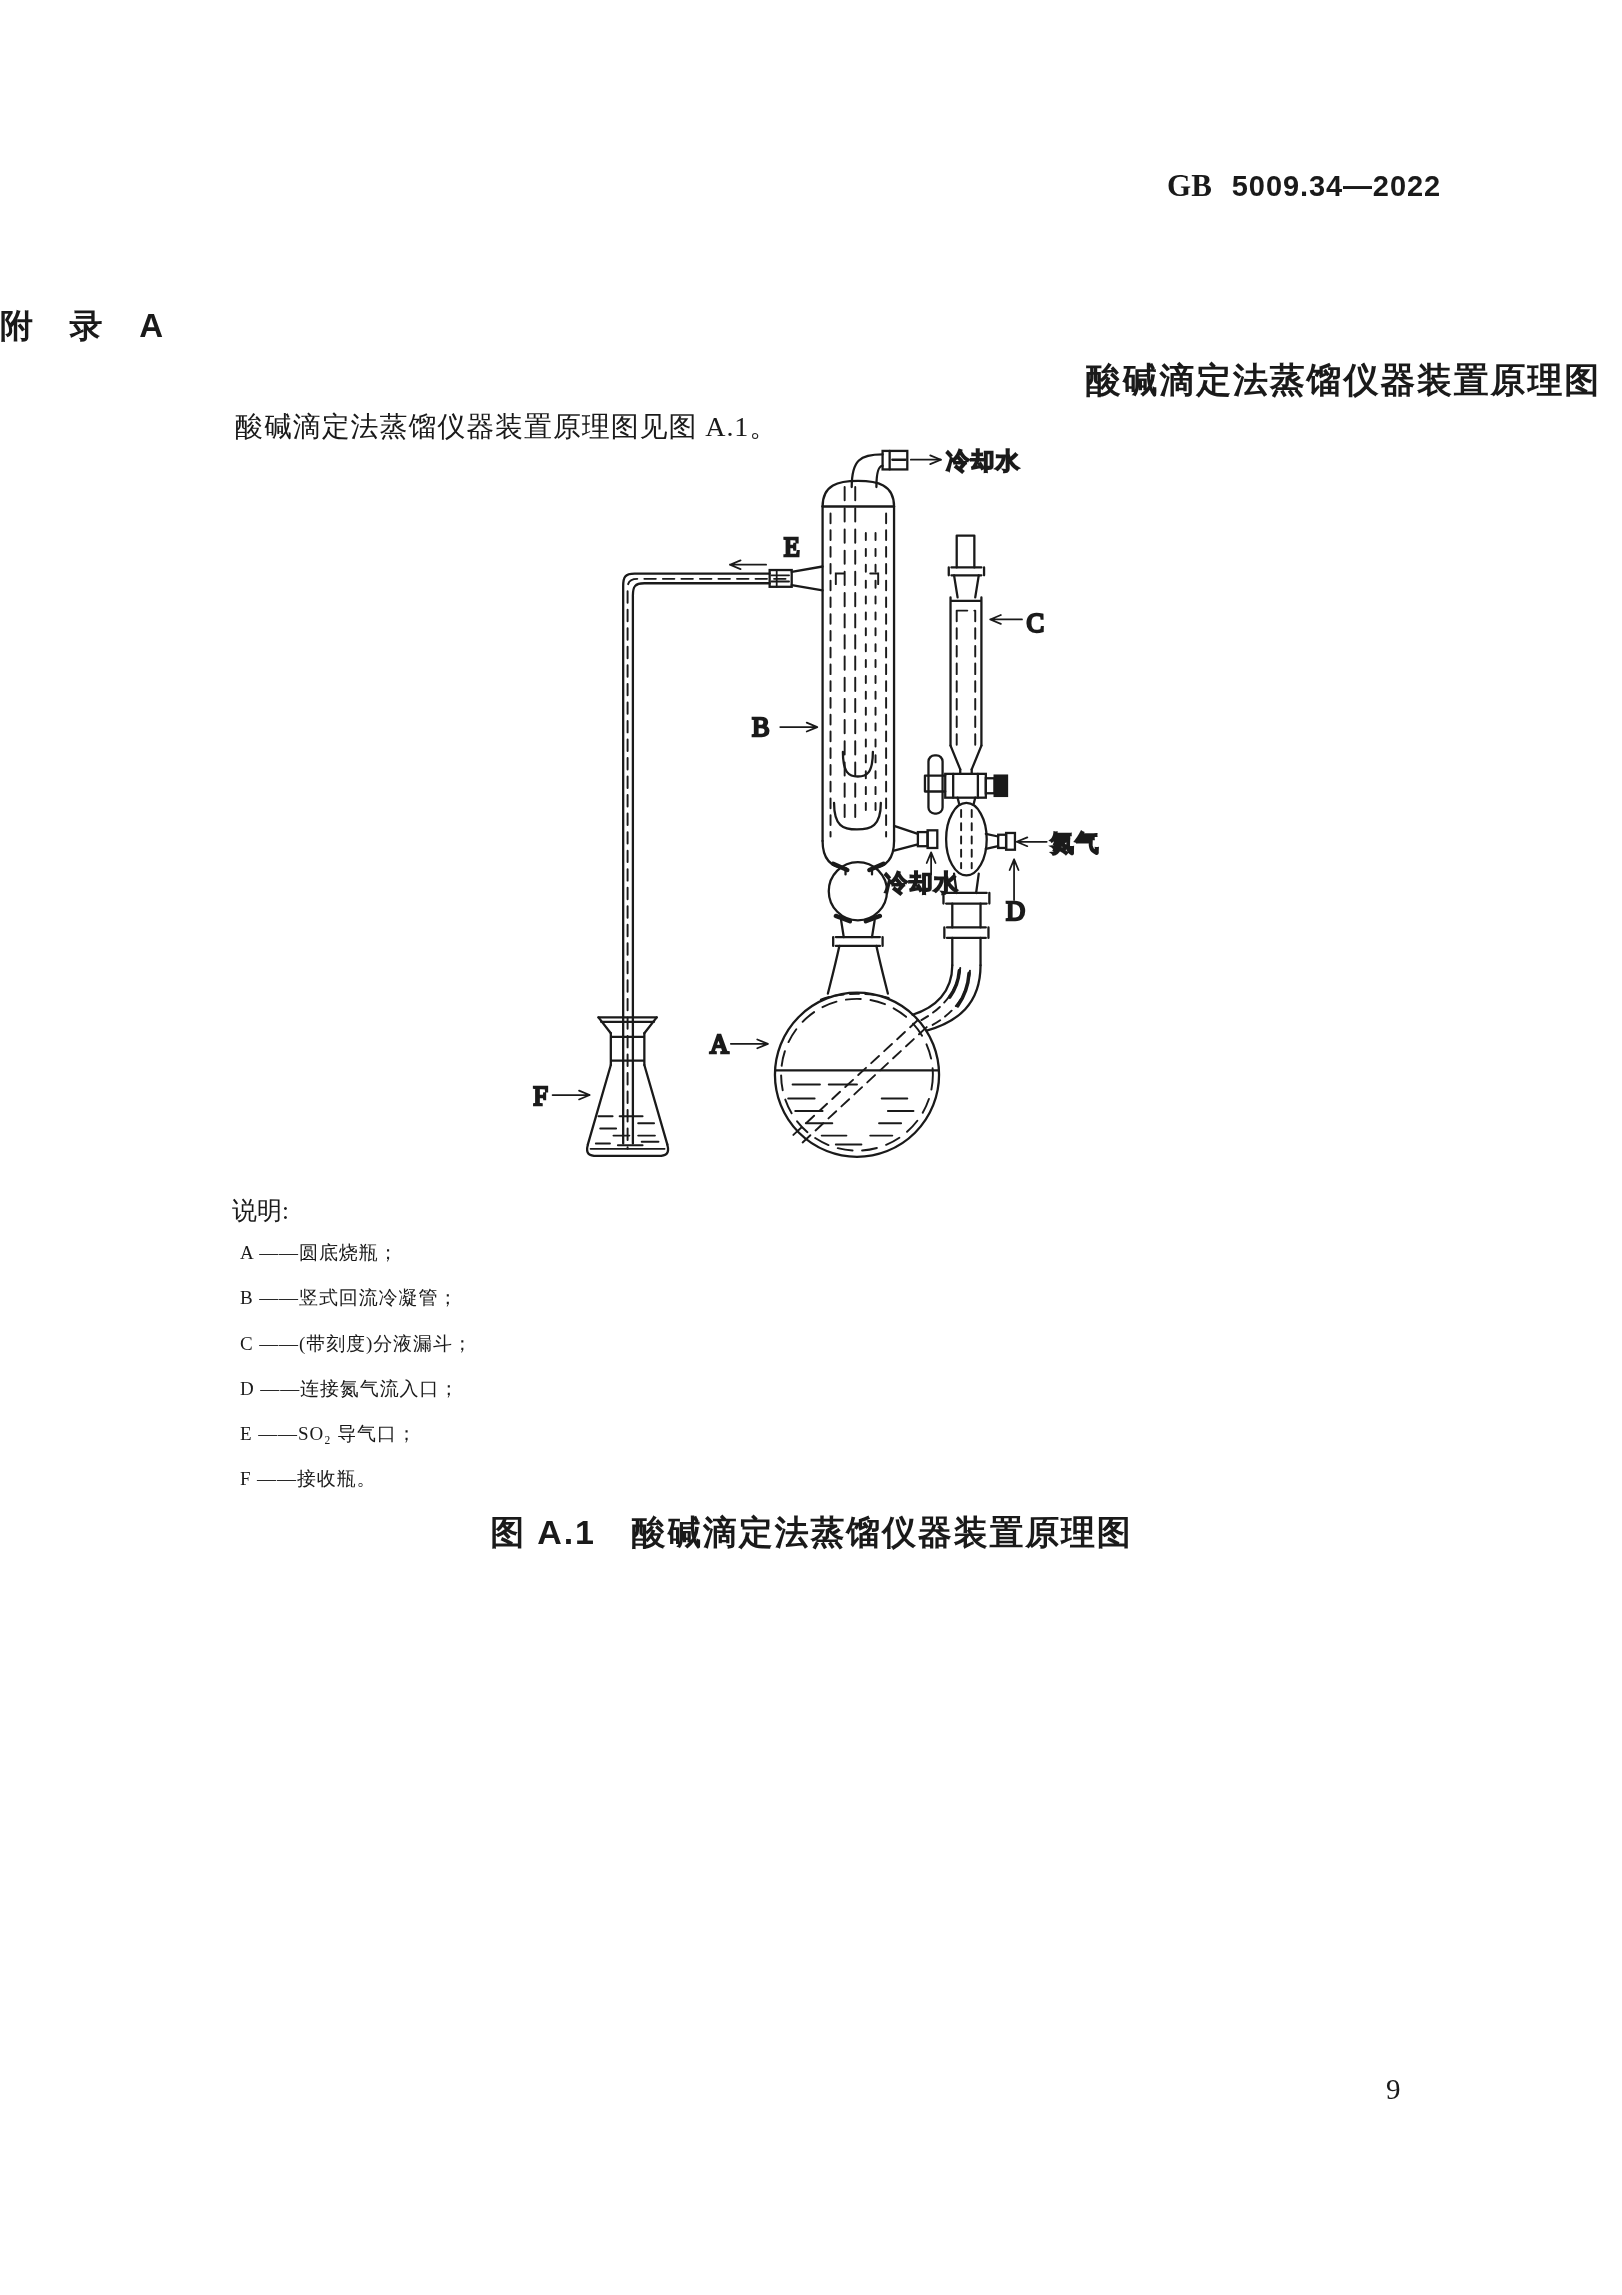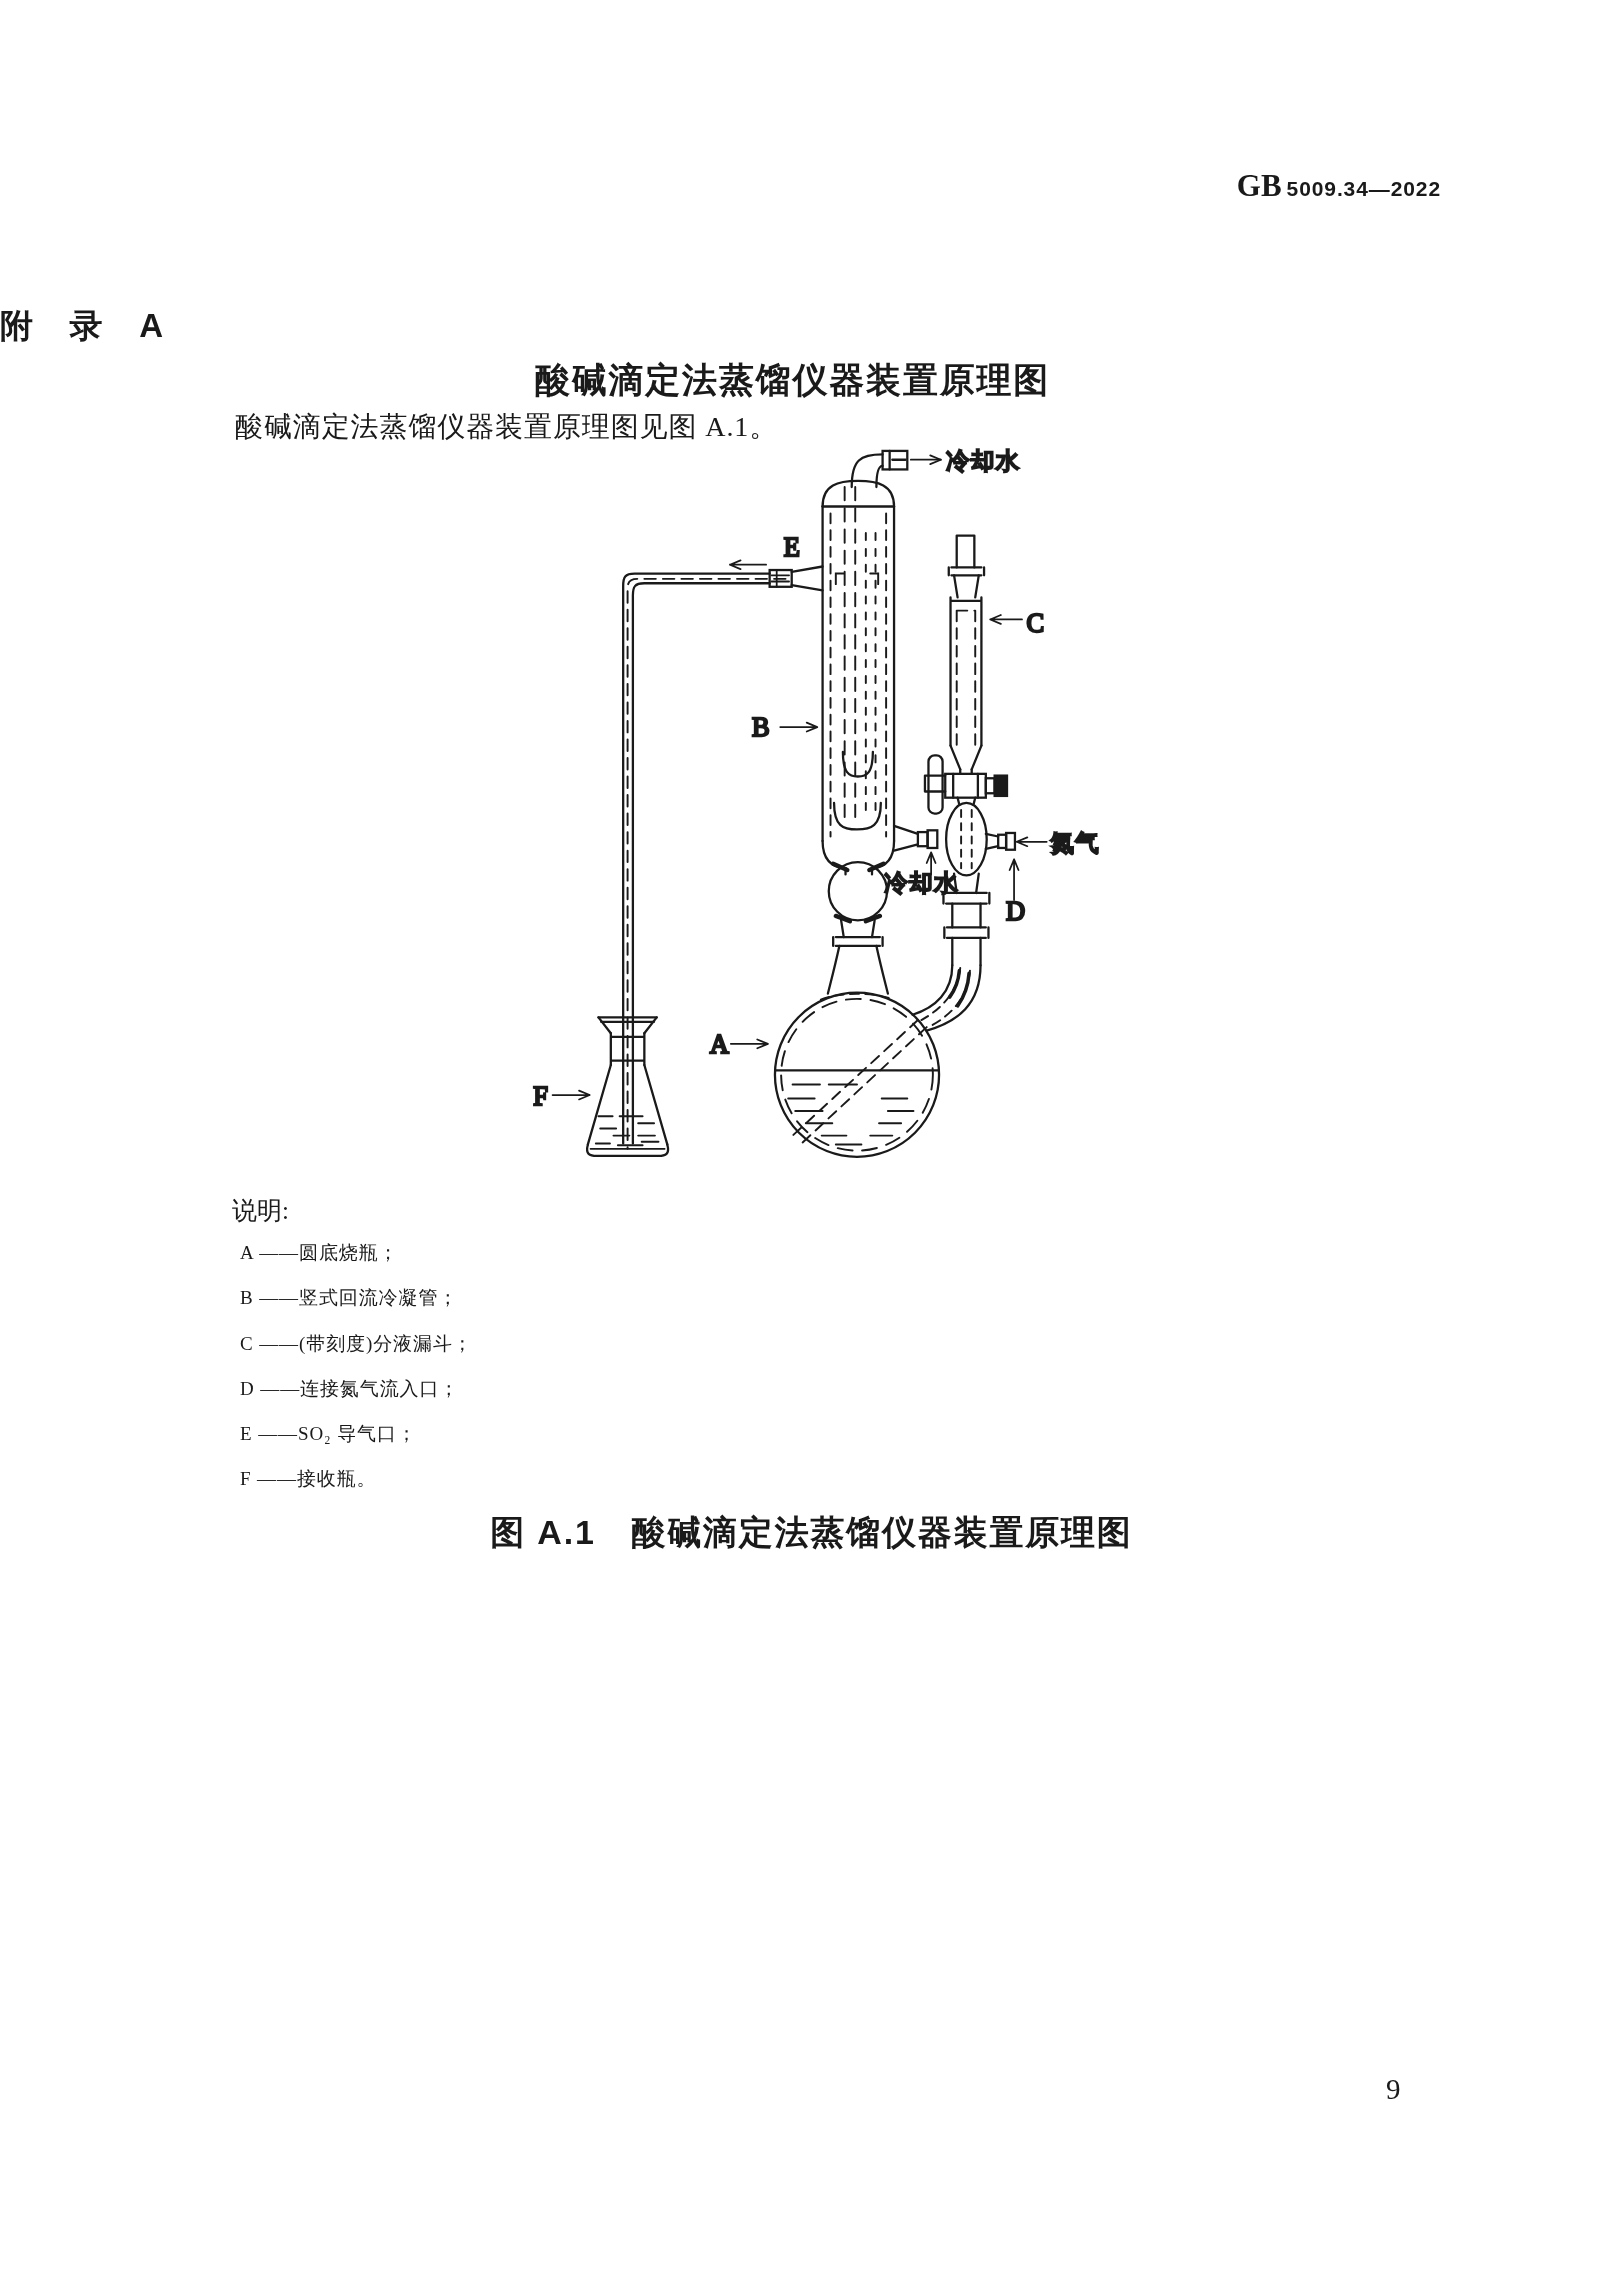--- a/index.html
+++ b/index.html
@@ -16,30 +16,30 @@
     top:168px;left:0;width:1441px;
     text-align:right;
     white-space:nowrap;
   }
   .header .gb{
     font-family:"Liberation Serif", serif;
     font-weight:700;font-size:31px;
   }
   .header .num{
     font-family:"Liberation Sans", sans-serif;
-    font-weight:700;font-size:21px;
-    margin-left:5px;letter-spacing:0.9px;
+    font-weight:700;font-size:29px;
+    margin-left:20px;letter-spacing:0.9px;
   }
   .app-title{
     top:304px;left:0;width:1623px;
     font-family:"Liberation Sans", sans-serif;
     font-weight:700;font-size:33px;letter-spacing:1.8px;
   }
   .app-subtitle{
-    top:357px;left:0;width:1585px;text-align:center;
+    top:357px;left:16px;width:1585px;text-align:right;
     font-family:"Liberation Sans", sans-serif;
     font-weight:700;font-size:35px;letter-spacing:1.8px;
   }
   .intro{
     top:408px;left:235px;
     font-size:28px;letter-spacing:0.9px;
   }
   .legend-heading{
     top:1194px;left:232px;font-size:25px;
   }

